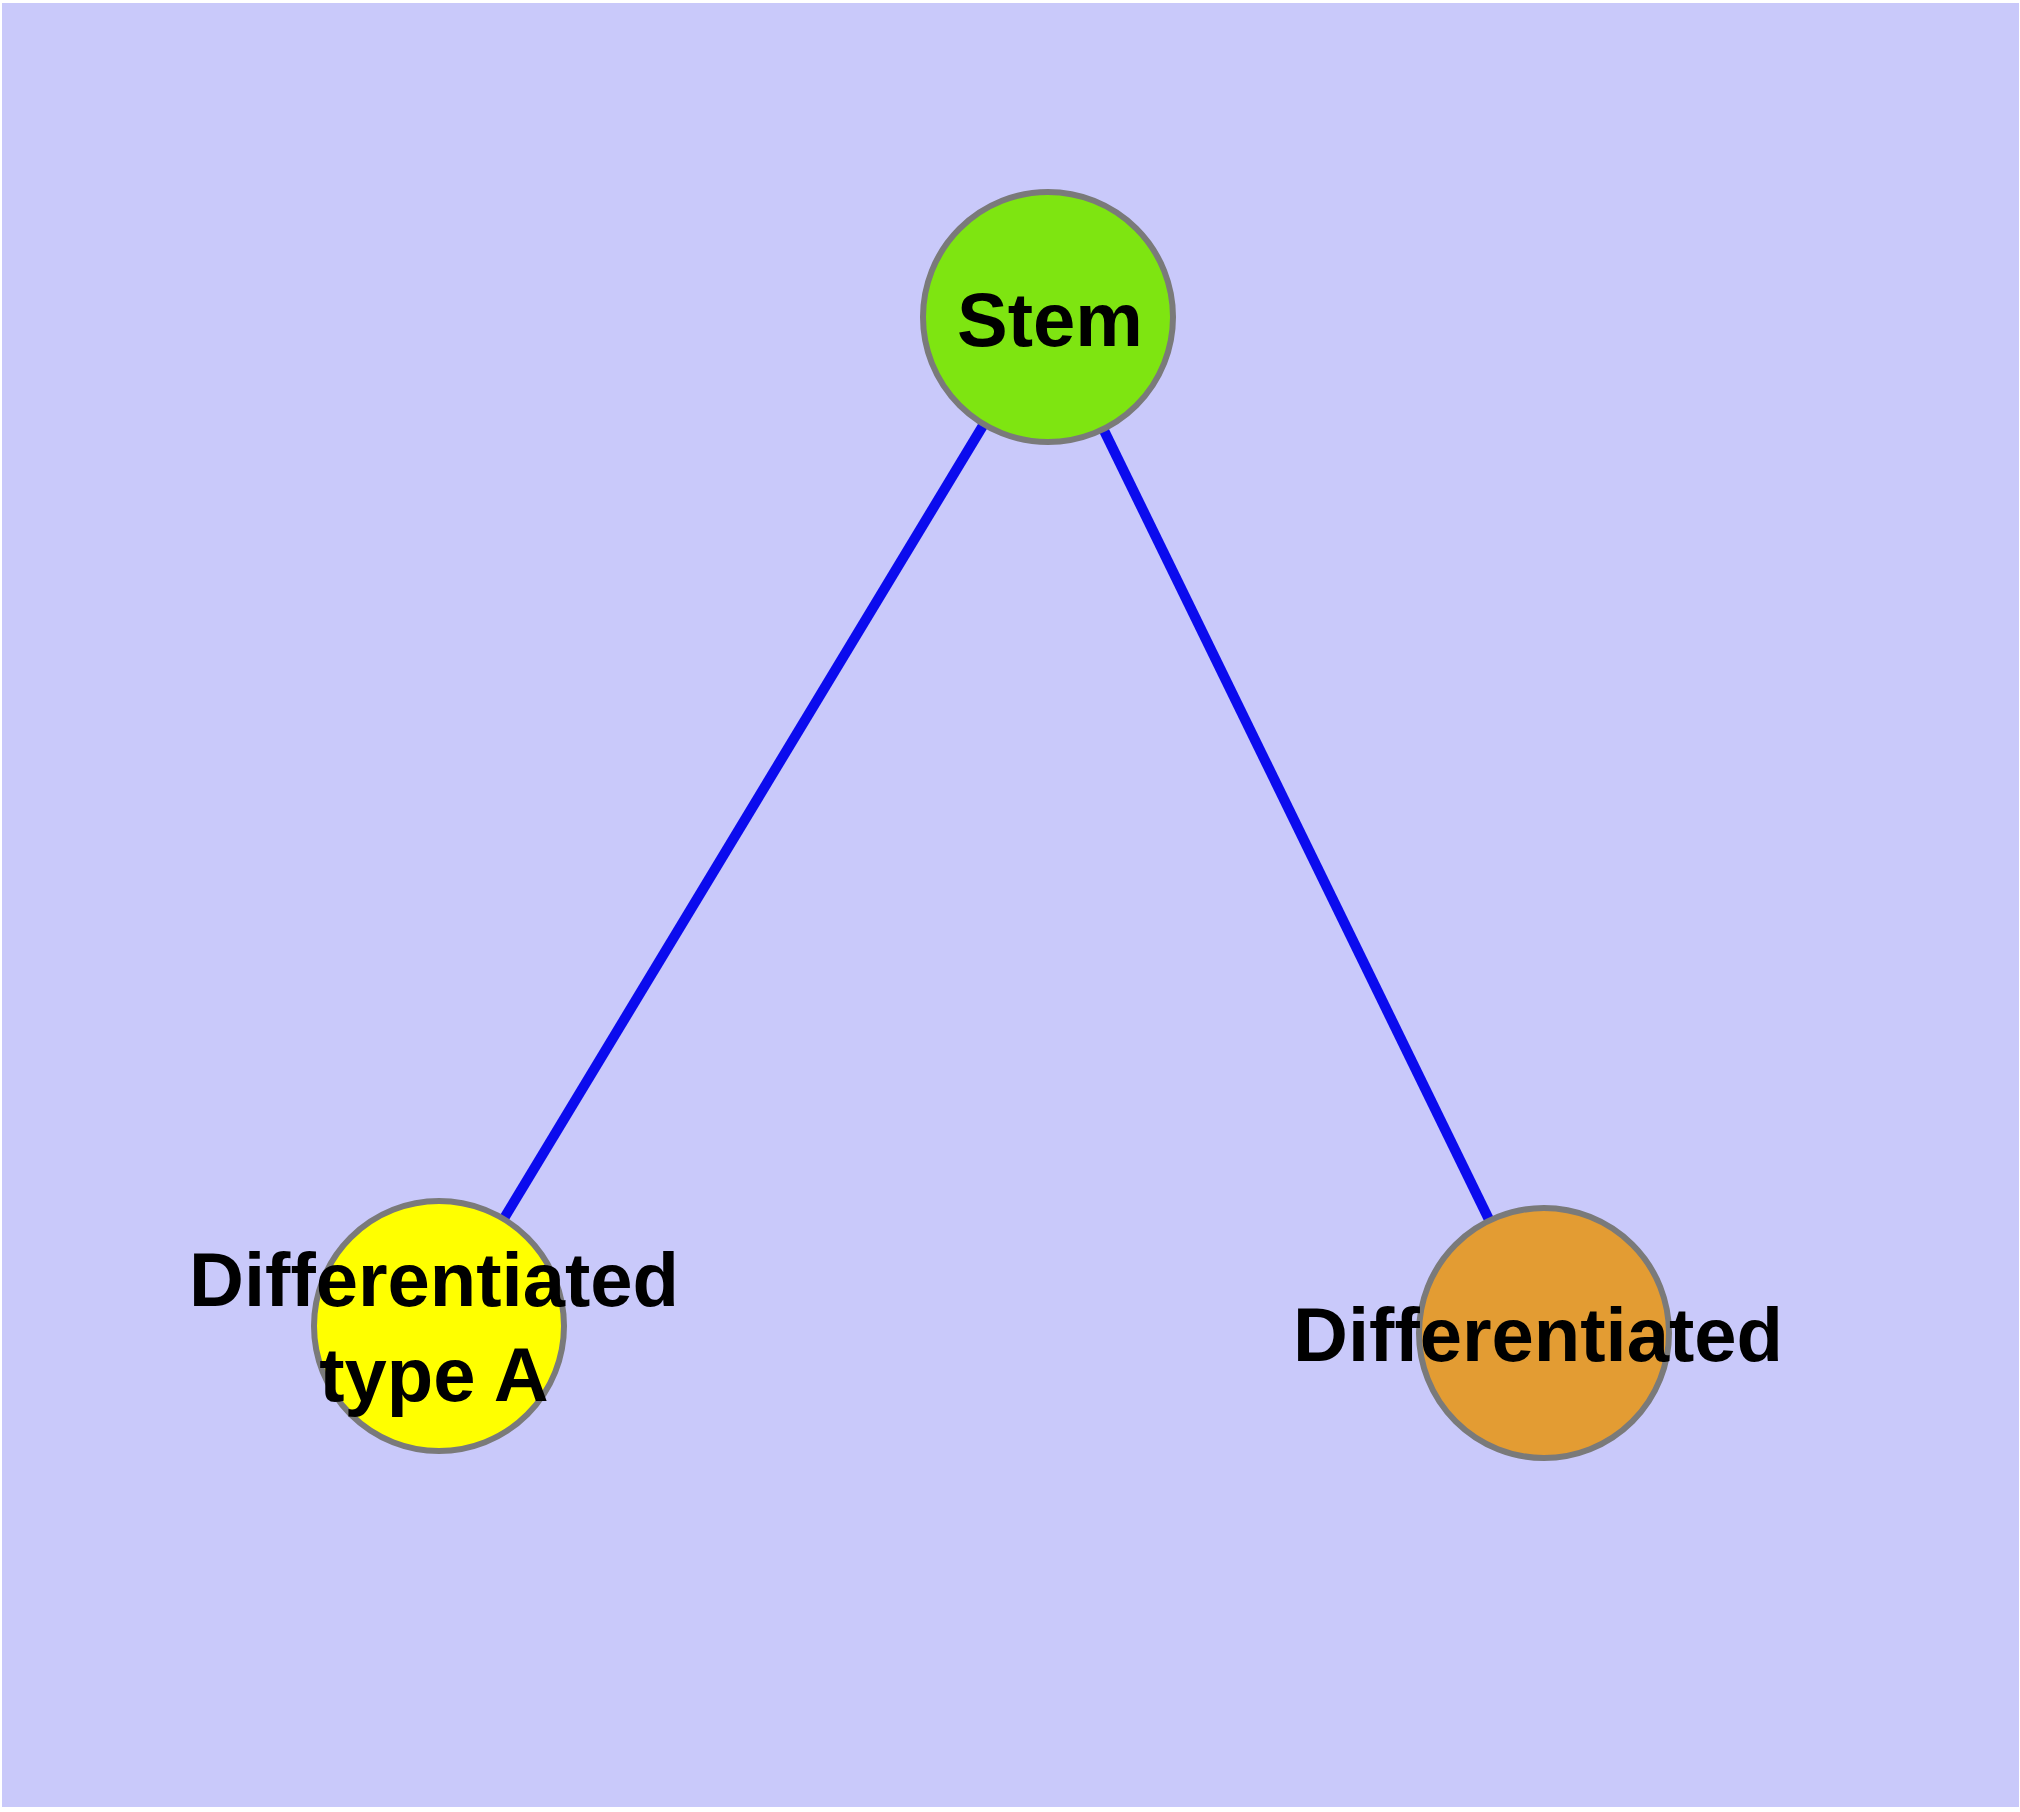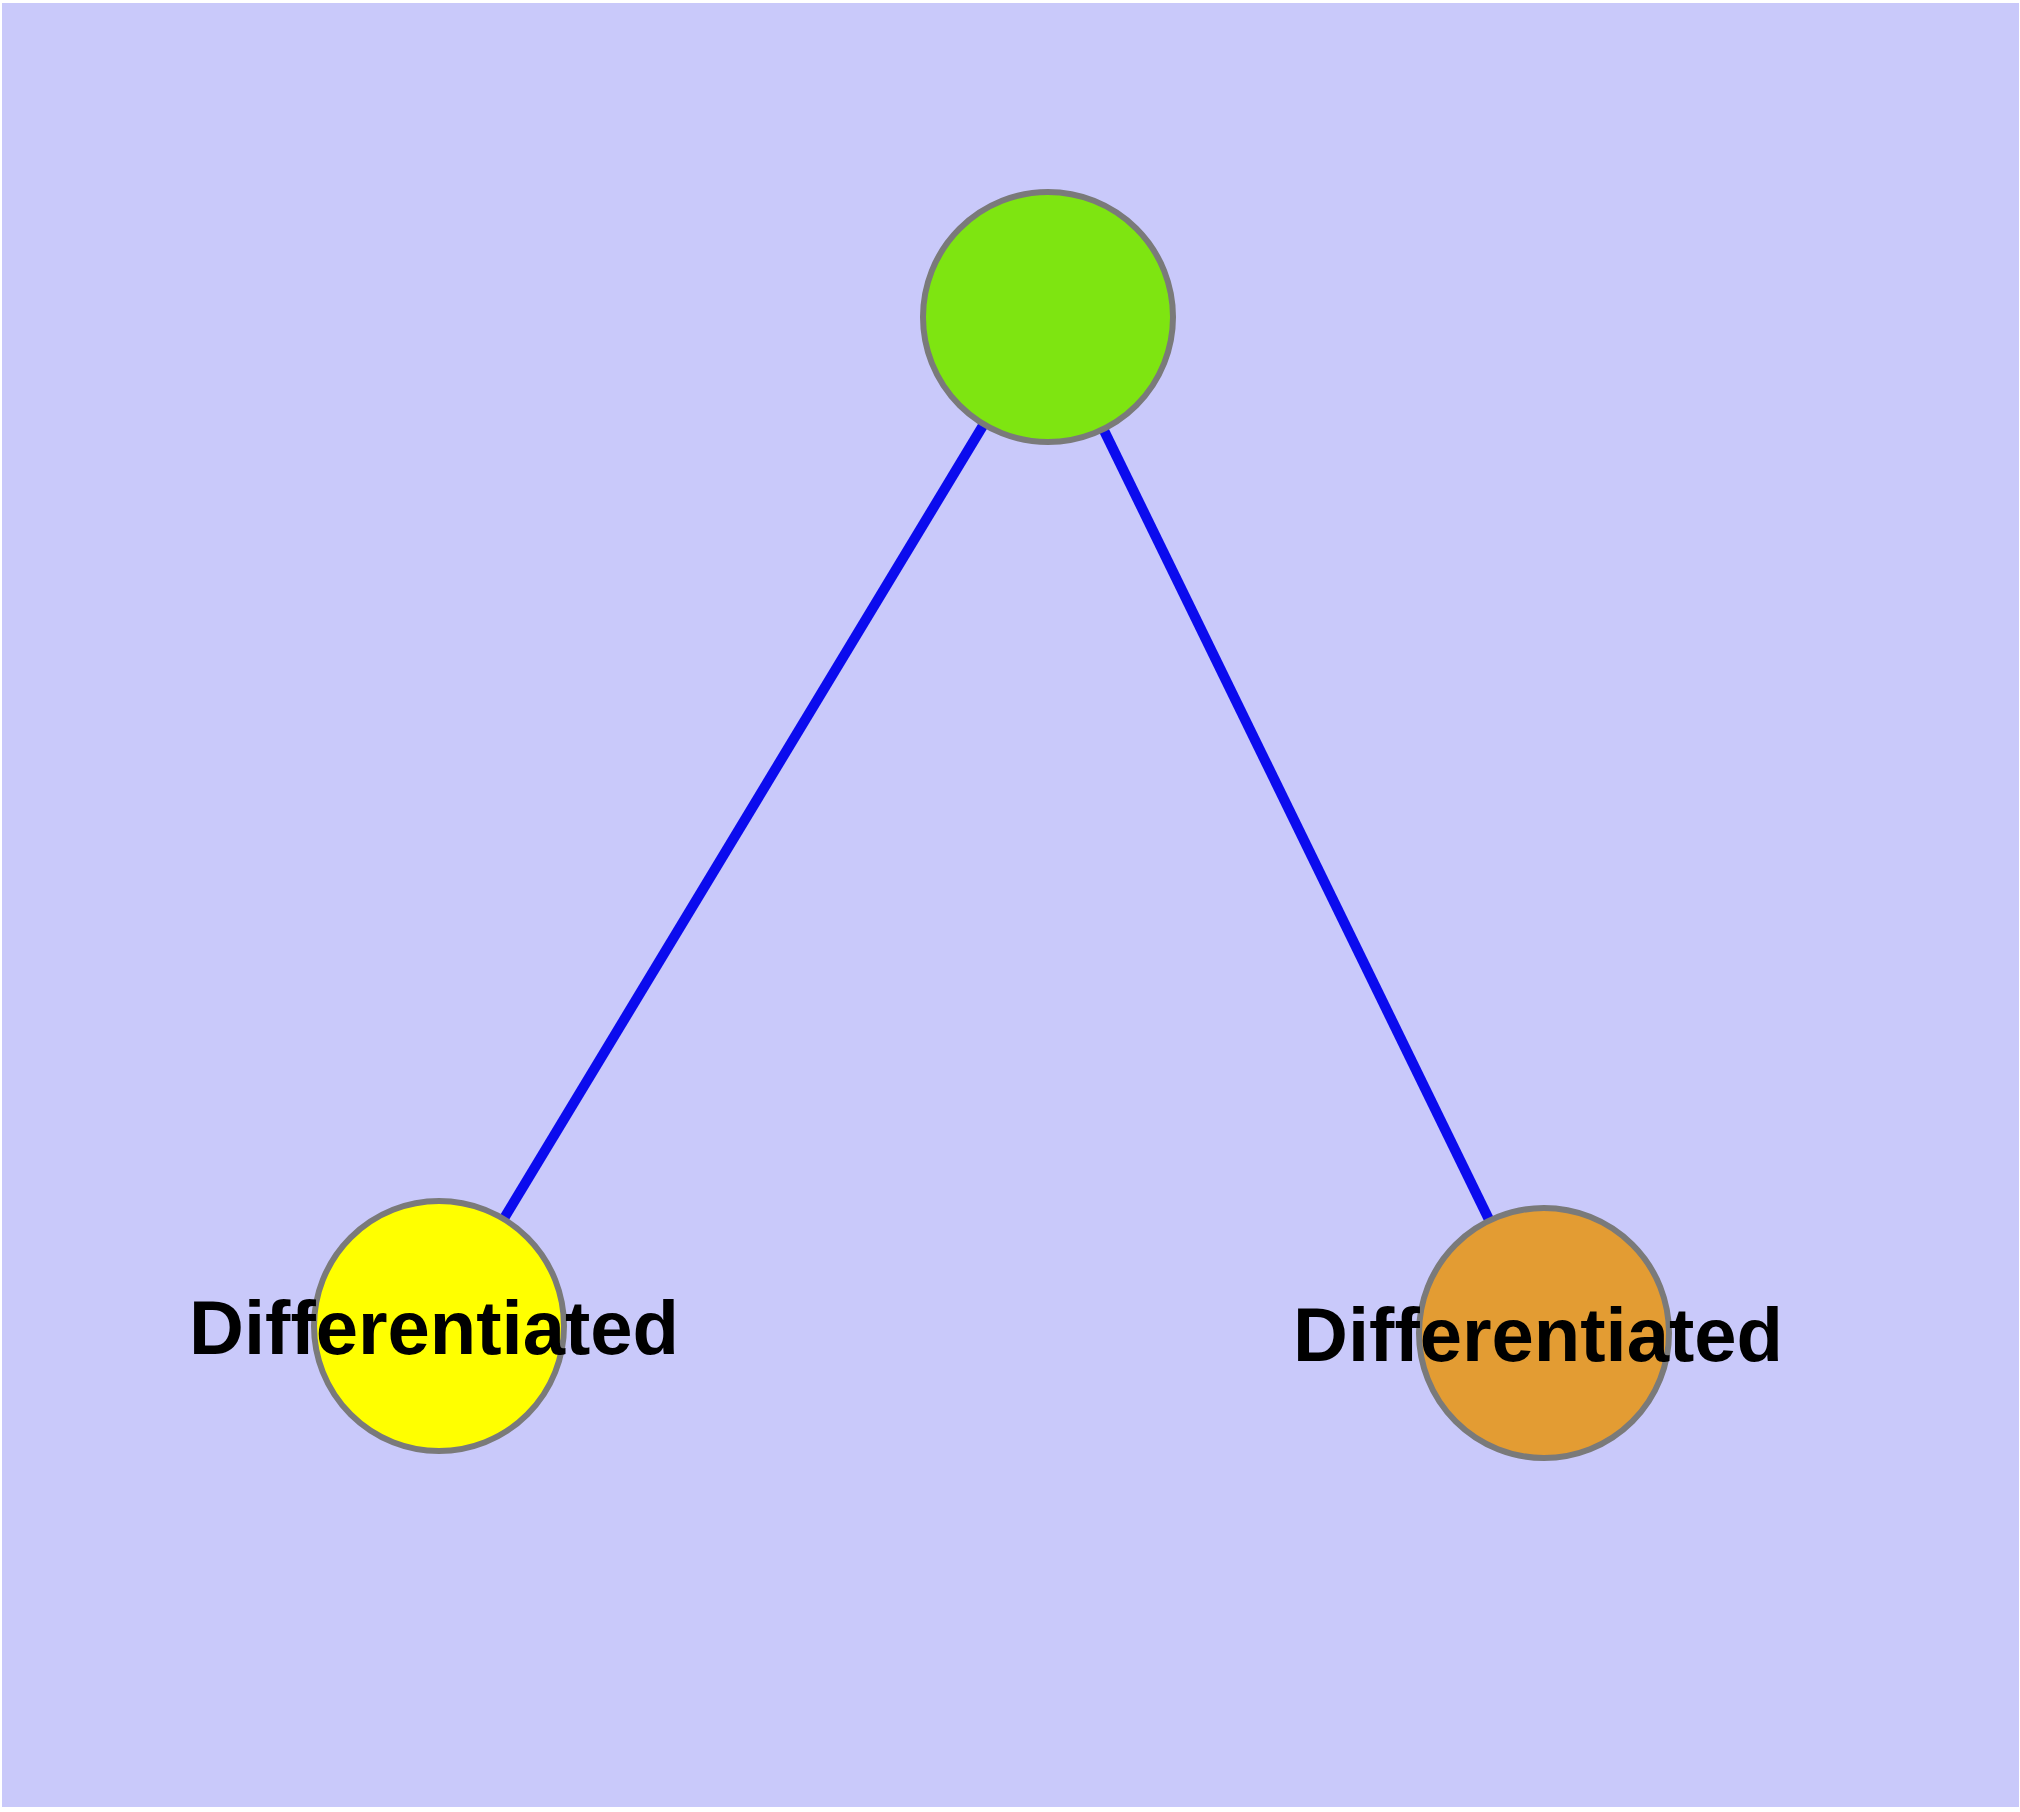--- a/index.html
+++ b/index.html
@@ -61,23 +61,25 @@
     <line x1="1237" y1="374" x2="518" y2="1564" stroke="#0b0bee" stroke-width="12"></line>
     <line x1="1237" y1="374" x2="1822" y2="1573" stroke="#0b0bee" stroke-width="12"></line>
   </svg>
 
   <div class="node node-fill-stem" style="left:920px; top:189px;"></div>
 
   <div class="node node-fill-a" style="left:311px; top:1198px;"></div>
 
   <div class="node node-fill-b" style="left:1416px; top:1205px;"></div>
 
+  <div class="node-label" style="left:1050px; top:319px;">Stem</div>
 
   <div class="node-label" style="left:434px; top:1327px;">
     <div>Differentiated</div>
+    <div>type A</div>
   </div>
 
   <div class="node-label" style="left:1538px; top:1334px;">
     <div>Differentiated</div>
   </div>
 
 </div>
 
 
 </body></html>

